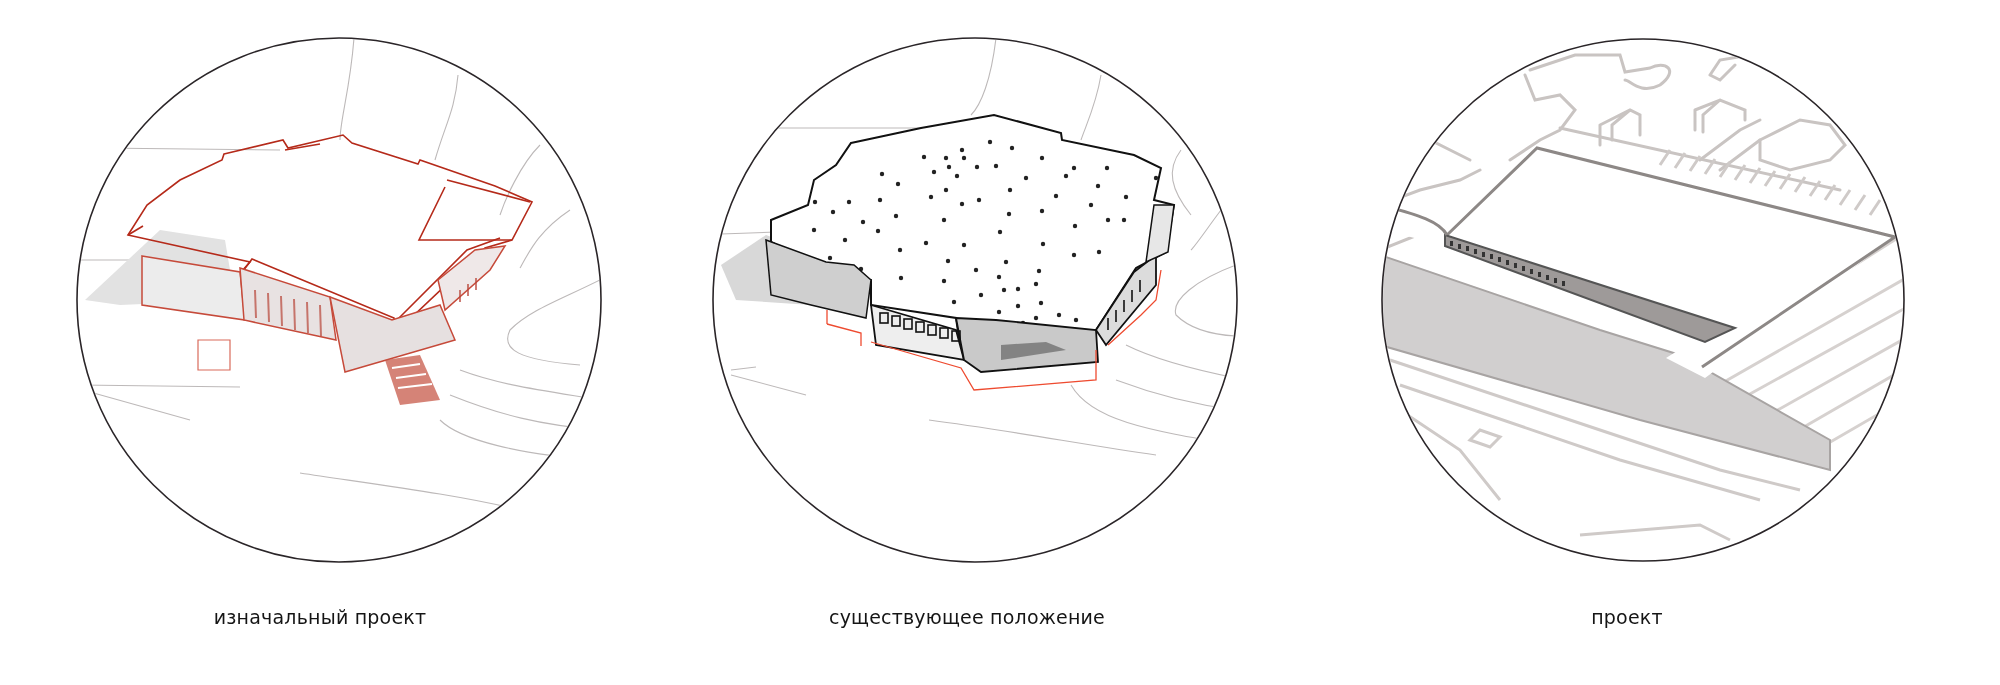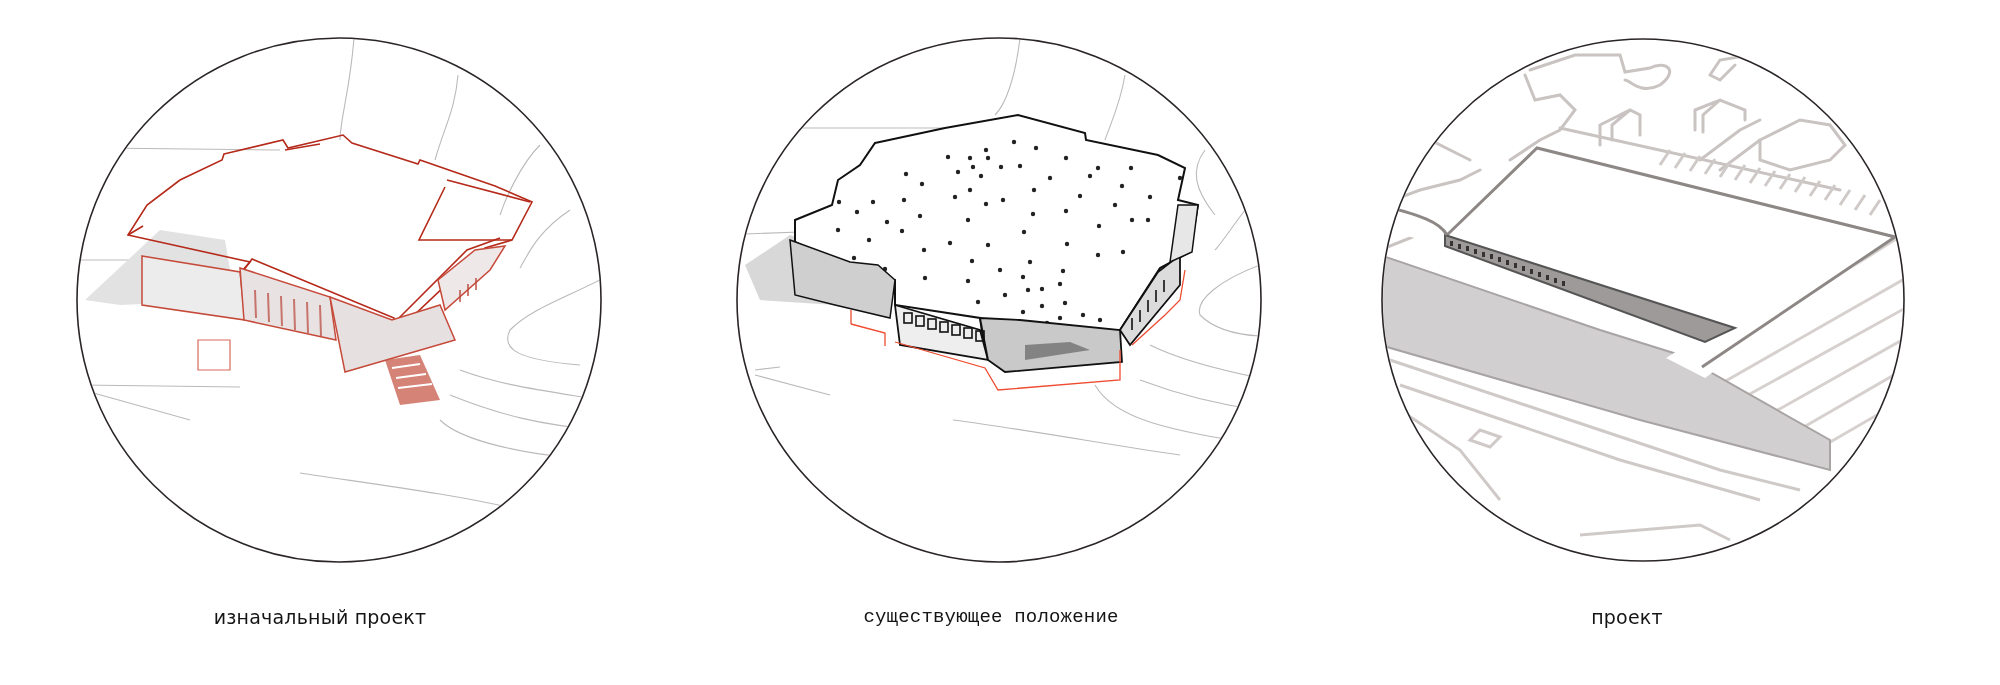--- a/index.html
+++ b/index.html
@@ -63,21 +63,21 @@
       <g stroke="#b8463a" stroke-width="2" opacity="0.7">
         <path d="M255 290 L256 318 M268 293 L269 322 M281 296 L282 326 M294 299 L295 330 M307 302 L308 333 M320 305 L321 336"></path>
         <path d="M460 290 L460 302 M468 284 L468 296 M476 278 L476 290"></path>
       </g>
     </g>
     <circle cx="339" cy="300" r="262" fill="none" stroke="#2a2528" stroke-width="1.6"></circle>
   </svg>
   <div class="caption" style="left:320px;">изначальный проект</div>
 </div>
 
-<div class="panel" style="left:660px;font-family:Liberation Mono, monospace;">
+<div class="panel" style="left:636px;">
   <svg class="view" width="660" height="600" viewBox="640 0 660 600">
     <defs>
       <clipPath id="c2">
           <circle cx="979" cy="300" r="261"></circle>
         </clipPath>
     </defs>
     <g clip-path="url(#c2)">
       <g fill="none" stroke="#bdb9b9" stroke-width="1.1">
         <path d="M1000 38 C995 80 985 105 975 115"></path>
         <path d="M1105 75 C1100 105 1090 125 1085 140"></path>

